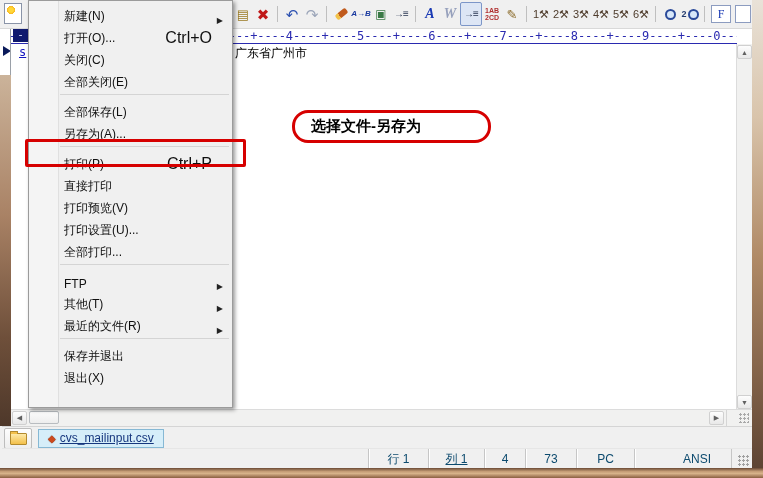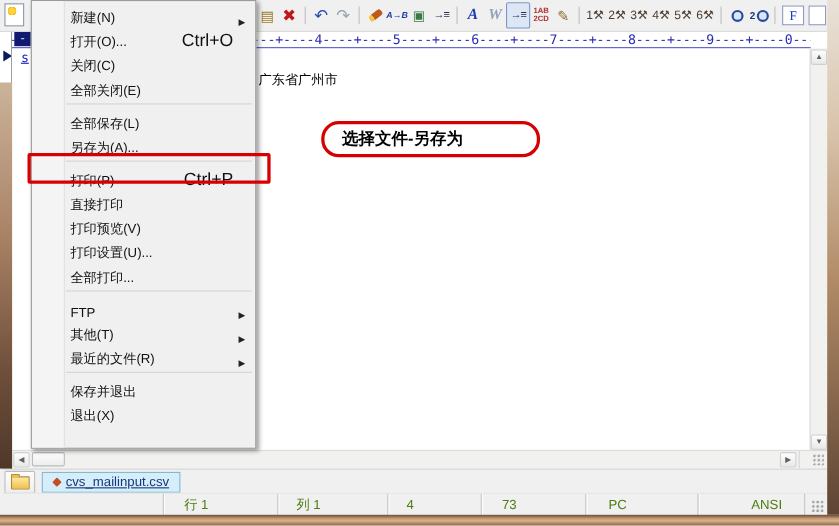--- a/index.html
+++ b/index.html
@@ -45,21 +45,21 @@
           border-left:1px solid #9aa0a8;z-index:1;}
   .ruler{position:absolute;left:0;top:0;right:16px;height:15px;background:#fff;
          border-bottom:1px solid var(--ruler_blue,#3333a0);overflow:hidden;}
   .ruler-text{position:absolute;left:-3px;top:1px;font:12px "DejaVu Sans Mono",monospace;
               letter-spacing:-0.1px;color:var(--ruler_blue,#2a2ab0);white-space:pre;}
   .ruler-origin{position:absolute;left:2px;top:0;width:15px;height:14px;background:#101a6e;
                 color:#dfe4ff;font:11px "DejaVu Sans Mono",monospace;text-align:center;line-height:13px;}
   .doc{position:absolute;left:0;top:16px;right:16px;bottom:16px;background:#fff;overflow:hidden;}
   .frag-s{position:absolute;left:8px;top:1px;font:12px "DejaVu Sans Mono",monospace;
           color:#1515c0;text-decoration:underline;}
-  .docline{position:absolute;left:224px;top:20px;font:12px "DejaVu Sans",sans-serif;color:#000;}
+  .docline{position:absolute;left:224px;top:1px;font:12px "DejaVu Sans",sans-serif;color:#000;}
   .annotation{position:absolute;left:281px;top:66px;width:177px;height:27px;
               border:3px solid var(--accent_red,#e00000);border-radius:16px;
               display:flex;align-items:center;padding-left:16px;background:#fff;}
   .annotation span{font-size:15px;font-weight:bold;color:#000;}
   .line-marker{position:absolute;left:3px;top:46px;width:0;height:0;z-index:1;
                border-left:8px solid #0a1a5a;border-top:5px solid transparent;border-bottom:5px solid transparent;}
   .left-gap{position:absolute;left:0;top:28px;width:10px;height:48px;background:#fff;z-index:0;}
 
   
   .vscroll{position:absolute;right:0;top:16px;bottom:16px;width:16px;background:#f1f1f0;
@@ -107,21 +107,21 @@
        display:flex;align-items:center;gap:4px;padding:0 9px;box-sizing:border-box;}
   .tab .diamond{color:#cc4a1e;font-size:10px;text-shadow:0 0 1px #5a1a00;}
   .tab .tab-label{font-size:12px;color:#16377e;text-decoration:underline;}
 
   
   .statusbar{position:absolute;left:2px;right:11px;top:448px;height:20px;background:#f0f0f0;
              border-top:1px solid #e6e6e6;display:flex;align-items:stretch;z-index:2;}
   .sb-fill{flex:1;}
   .sb-panels{display:flex;}
   .sb-panel{border-left:1px solid #c6c6c6;box-shadow:inset 1px 0 0 #fff;display:flex;
-            align-items:center;justify-content:center;font-size:12px;color:#4d7c0f;margin-left:44px;}
+            align-items:center;justify-content:center;font-size:12px;color:#0c4a6e;}
   .sb-grip{width:20px;border-left:1px solid #c6c6c6;position:relative;}
   .sb-grip::after{content:"";position:absolute;right:3px;bottom:3px;width:11px;height:11px;
           background-image:radial-gradient(circle at 1.5px 1.5px,#a0a0a0 1.1px,transparent 1.4px);
           background-size:4px 4px;}
 
   
   .chrome-left{position:absolute;left:0;top:75px;width:11px;height:351px;z-index:30;
       background:linear-gradient(180deg,#cbb39a,#a98265 40%,#6e4f3a 75%,#4e382a);}
   .chrome-right{position:absolute;right:0;top:0;width:11px;height:468px;z-index:30;
       background:linear-gradient(180deg,#e9e2d8,#d9c4ab 25%,#b08a66 55%,#5e4433);}
@@ -420,21 +420,21 @@
       <span class="tab-label">cvs_mailinput.csv</span>
     </div>
   </div>
 
   <div class="statusbar">
     <div class="sb-fill"></div>
     <div class="sb-panels">
 
         <div class="sb-panel" style="width: 59px;">行 1</div>
 
-        <div class="sb-panel" style="width: 55px;">列 1</div>
+        <div class="sb-panel" style="width: 55px; text-decoration: underline;">列 1</div>
 
         <div class="sb-panel" style="width: 40px;">4</div>
 
         <div class="sb-panel" style="width: 50px;">73</div>
 
         <div class="sb-panel" style="width: 57px;">PC</div>
 
         <div class="sb-panel" style="width: 68px; padding-left: 28px;">ANSI</div>
       </div>
     <div class="sb-grip"></div>

